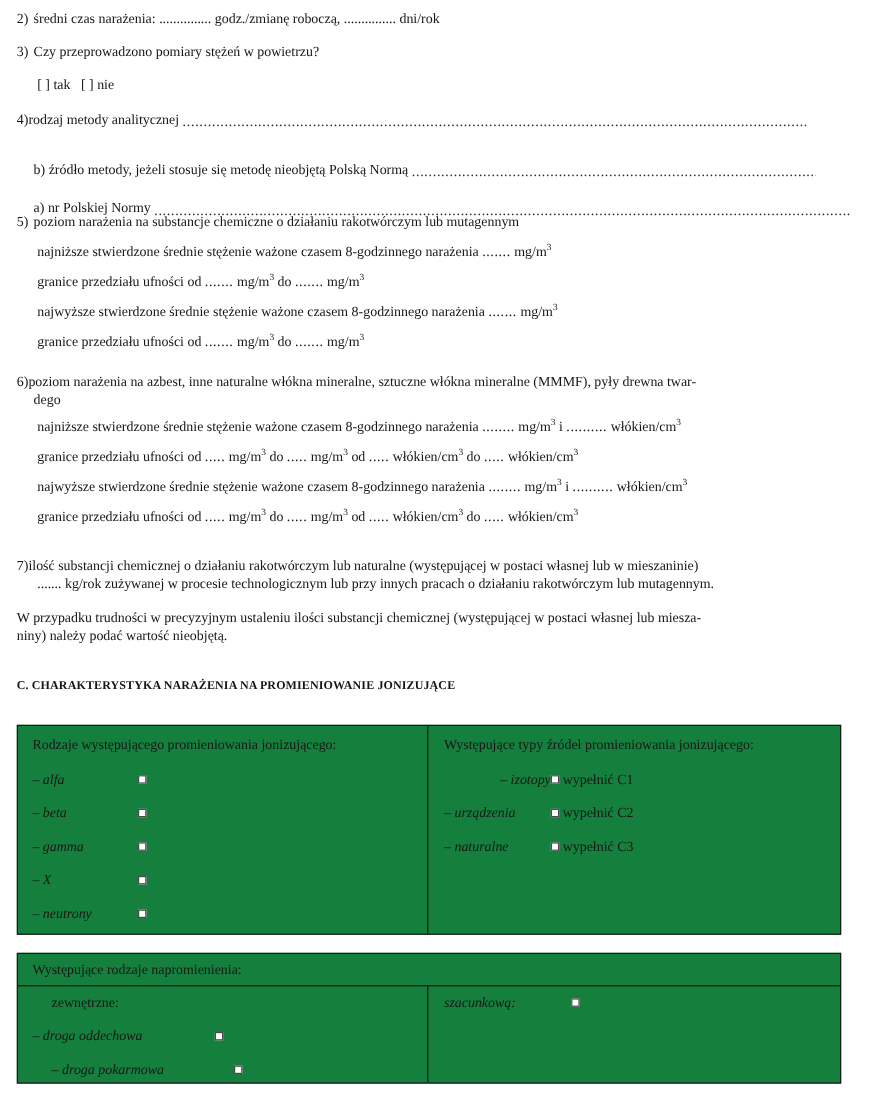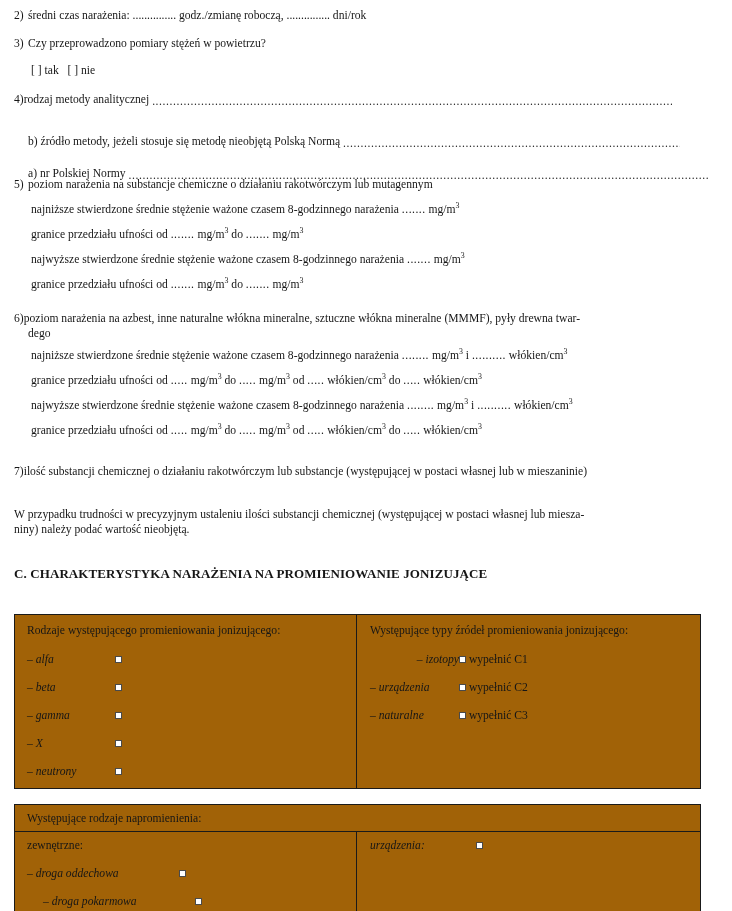--- a/index.html
+++ b/index.html
@@ -77,32 +77,31 @@
     line-height: 0;
   }
 
   .dots-inline { letter-spacing: 0.5px; }
 
   
   .section-title {
     position: absolute;
     left: 14px;
     font-weight: bold;
-    font-size: 13px;
+    font-size: 10px;
     letter-spacing: 0.1px;
     white-space: nowrap;
   }
 
   
   .tbl {
     position: absolute;
     border: 1.6px solid #1a1a1a;
     box-sizing: border-box;
-    background: #a16207;
-    margin-top: 10px;
+    background: #15803d;
   }
   .tbl-divider-v {
     position: absolute;
     top: 0;
     bottom: 0;
     width: 0;
     border-left: 1.4px solid #1a1a1a;
   }
   .tbl-divider-h {
     position: absolute;
@@ -245,22 +244,23 @@
     <span>mg/m</span><sup>3</sup>
     <span>od</span>
     <span class="dots-inline">.....</span>
     <span>włókien/cm</span><sup>3</sup>
     <span>do</span>
     <span class="dots-inline">.....</span>
     <span>włókien/cm</span><sup>3</sup>
   </div>
 
   <div class="line" style="left:14px; top:465px;">
-    <span class="marker">7)</span><span>ilość substancji chemicznej o działaniu rakotwórczym lub substancje (występującej w postaci własnej lub w mieszaninie)</span>
-  </div>
+    <span class="marker">7)</span><span>ilość substancji chemicznej o działaniu rakotwórczym lub naturalne (występującej w postaci własnej lub w mieszaninie)</span>
+  </div>
+  <div class="line" style="left:31px; top:480px;">....... kg/rok zużywanej w procesie technologicznym lub przy innych pracach o działaniu rakotwórczym lub mutagennym.</div>
 
   <div class="line" style="left:14px; top:508px;">W przypadku trudności w precyzyjnym ustaleniu ilości substancji chemicznej (występującej w postaci własnej lub miesza-</div>
   <div class="line" style="left:14px; top:523px;">niny) należy podać wartość nieobjętą.</div>
 
   <div class="section-title" style="top:566px;">C. CHARAKTERYSTYKA NARAŻENIA NA PROMIENIOWANIE JONIZUJĄCE</div>
 
   <div class="tbl" style="left:14px; top:604px; width:687px; height:175px;">
     <div class="tbl-divider-v" style="left:341px;"></div>
 
     <div class="cellhead" style="left:12px; top:9px;">Rodzaje występującego promieniowania jonizującego:</div>
@@ -293,27 +293,27 @@
       <span class="lbl" style="width:89px;">– naturalne</span><span class="cbox"></span><span>&nbsp;</span><span>wypełnić C3</span>
     </div>
   </div>
 
   <div class="tbl" style="left:14px; top:794px; width:687px; height:109px;">
     <div class="tbl-divider-h" style="top:26px;"></div>
     <div class="tbl-divider-v" style="left:341px; top:26px;"></div>
 
     <div class="cellhead" style="left:12px; top:7px;">Występujące rodzaje napromienienia:</div>
 
-    <div class="cellhead" style="left:12px; top:34px;text-align:right;">zewnętrzne:</div>
+    <div class="cellhead" style="left:28px; top:34px;text-align:right;">zewnętrzne:</div>
 
     <div class="optrow" style="left:12px; top:62px;">
       <span class="lbl" style="width:152px;">– droga oddechowa</span><span class="cbox"></span>
     </div>
     <div class="optrow" style="left:28px; top:90px;">
       <span class="lbl" style="width:152px;">– droga pokarmowa</span><span class="cbox"></span>
     </div>
 
     <div class="optrow" style="left:355px; top:34px;">
-      <span class="lbl" style="width:106px;">urządzenia:</span><span class="cbox"></span>
+      <span class="lbl" style="width:106px;">szacunkową:</span><span class="cbox"></span>
     </div>
   </div>
 
 </div>
 
 </body></html>

